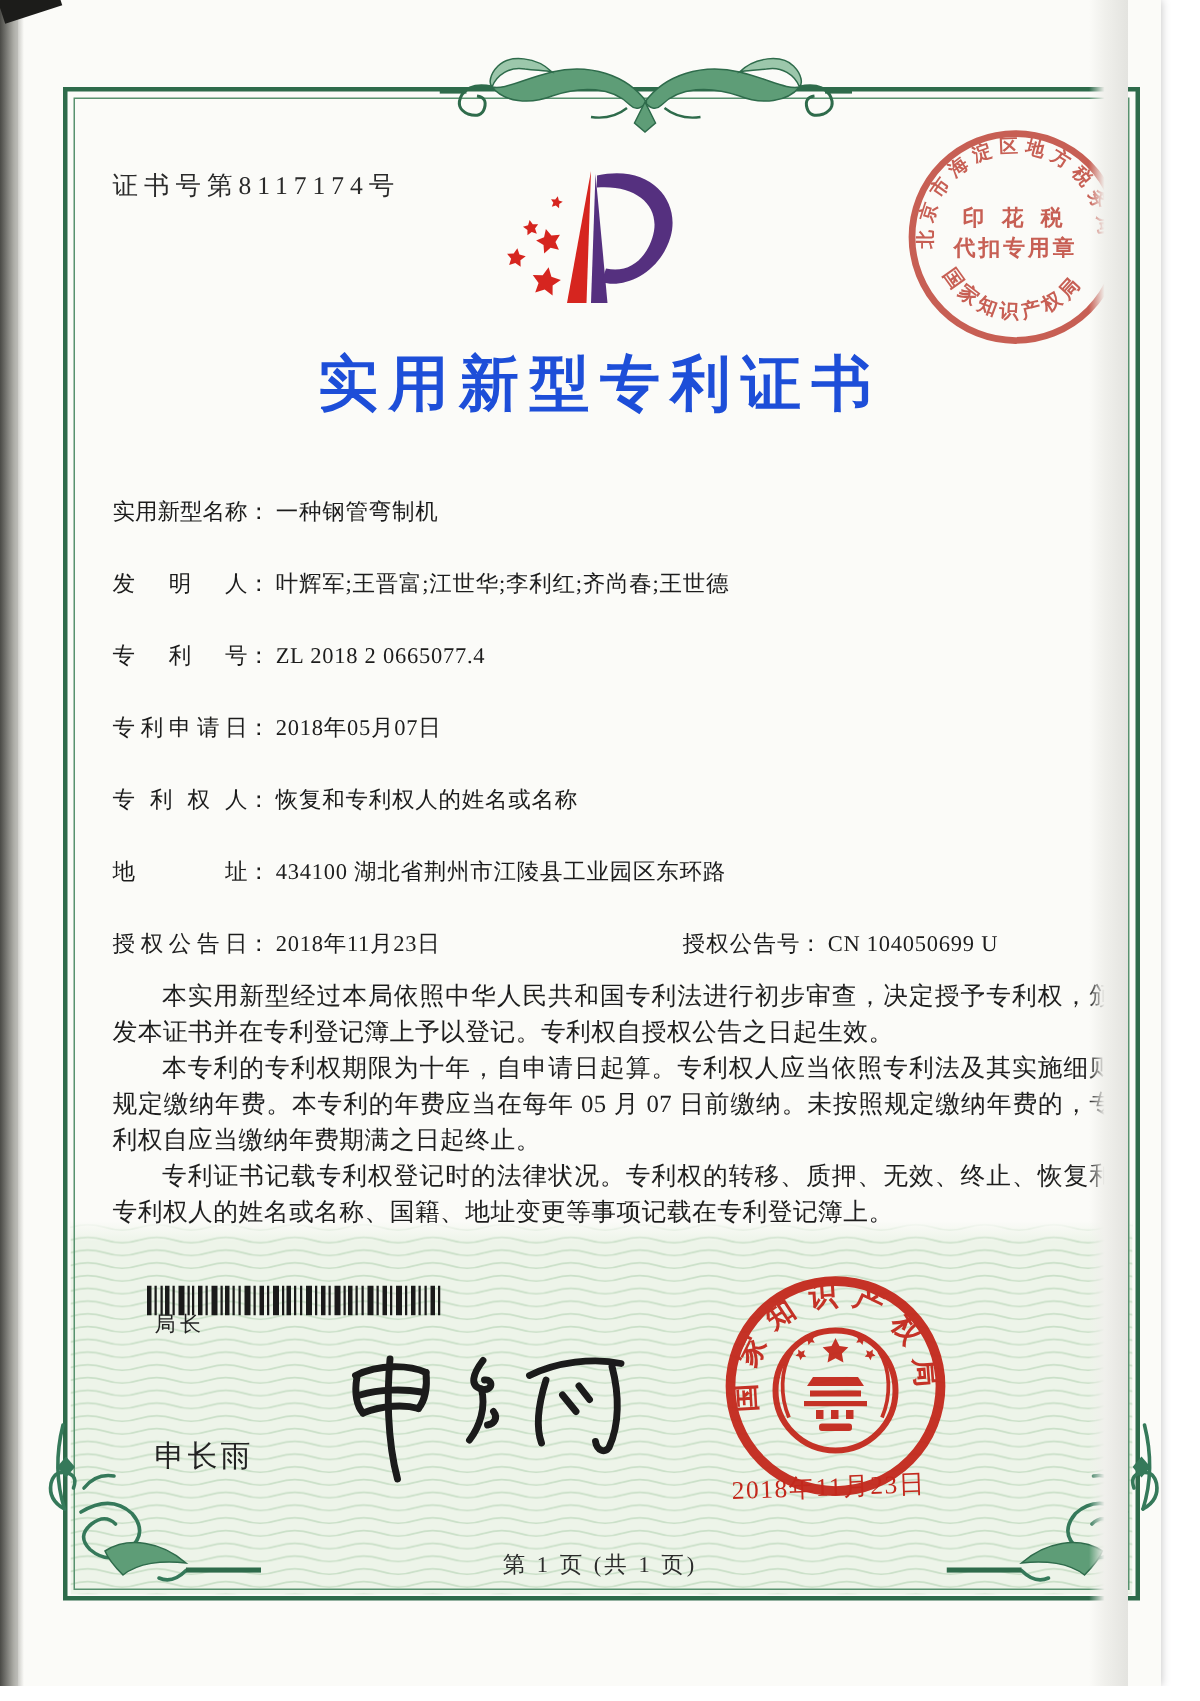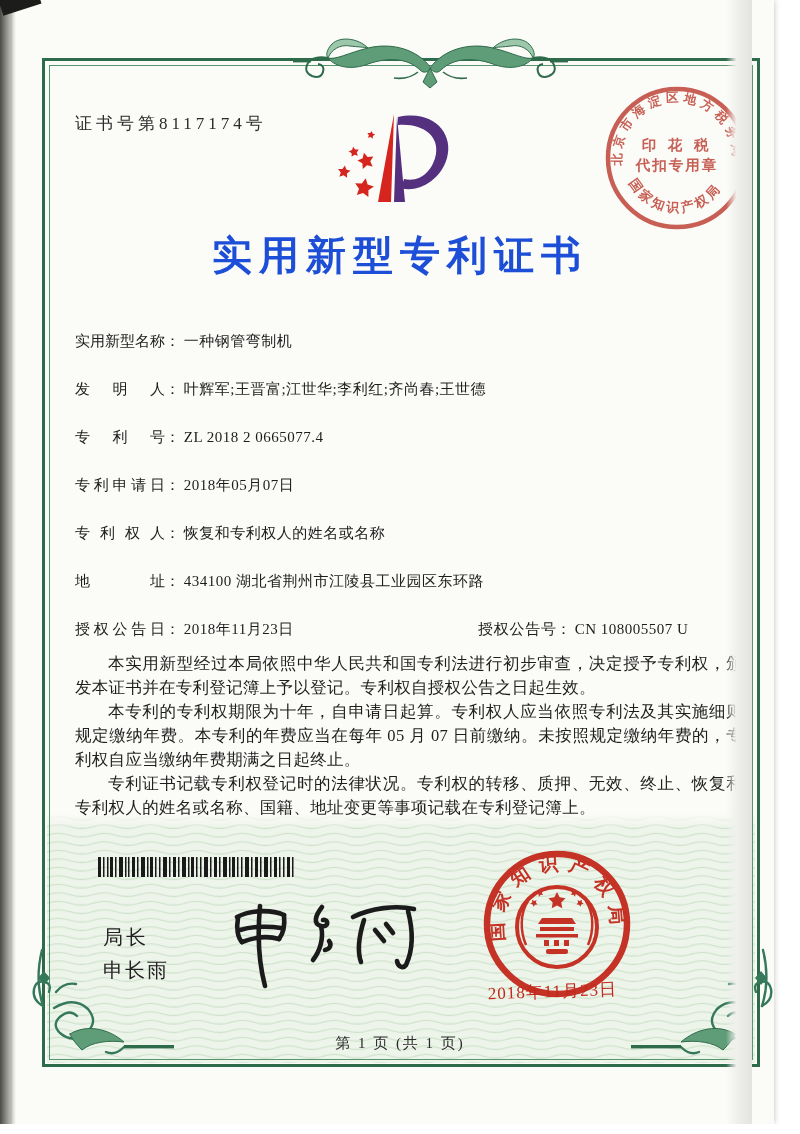--- a/index.html
+++ b/index.html
@@ -34,29 +34,29 @@
   .title { left:0; top:228px; width:800px; text-align:center; font-size:40px;
     letter-spacing:7px; font-weight:600; color:#1d4ed8; }
 
   .fields { left:75px; top:332px; width:670px; font-size:15px; color:#1c1c1c; }
   .frow { position:relative; height:48px; }
   .flabel { display:inline-block; width:6em; text-align:justify; text-align-last:justify;
     white-space:nowrap; vertical-align:top; }
   .fcolon { display:inline-block; }
   .fvalue { letter-spacing:.5px; }
   .fpair2 { position:absolute; left:380px; top:0; white-space:nowrap; }
-  .fpair2 .flabel { width:5.2em;margin-left:23px; }
+  .fpair2 .flabel { width:5.2em; }
 
   .paras { left:75px; top:652px; width:668px; font-size:16.5px; line-height:24px;
     color:#1e1e1e; text-align:justify; }
   .paras p { text-indent:2em; letter-spacing:.3px; }
 
   .barcode { left:98px; top:857px; }
 
-  .sig-role { left:103px; top:924px; font-size:20px; letter-spacing:3px; color:#222;
+  .sig-role { left:103px; top:874px; font-size:14px; letter-spacing:3px; color:#222;
     font-family:"Liberation Sans","DejaVu Sans",sans-serif; font-weight:500; }
   .sig-name { left:103px; top:957px; font-size:20px; letter-spacing:2px; color:#222;
     font-family:"Liberation Sans","DejaVu Sans",sans-serif; font-weight:500; }
   .signature { left:225px; top:868px; }
 
   .seal { left:478px; top:845px; opacity:.95; }
   .seal-date { left:470px; top:980px; width:165px; text-align:center; color:#c3281c;
     font-size:17px; letter-spacing:1px; transform:rotate(-2deg); }
 
   .tax-stamp { left:603px; top:84px; opacity:.88; }
@@ -151,21 +151,21 @@
     </div>
     <div class="frow">
       <span class="flabel">地址</span><span class="fcolon">：</span>
       <span class="fvalue">434100 湖北省荆州市江陵县工业园区东环路</span>
     </div>
     <div class="frow">
       <span class="flabel">授权公告日</span><span class="fcolon">：</span>
       <span class="fvalue">2018年11月23日</span>
       <span class="fpair2">
         <span class="flabel">授权公告号</span><span class="fcolon">：</span>
-        <span class="fvalue">CN 108005507 U</span>
+        <span class="fvalue">CN 104050699 U</span>
       </span>
     </div>
   </div>
 
   <div class="abs paras">
     <p>本实用新型经过本局依照中华人民共和国专利法进行初步审查，决定授予专利权，颁发本证书并在专利登记簿上予以登记。专利权自授权公告之日起生效。</p>
     <p>本专利的专利权期限为十年，自申请日起算。专利权人应当依照专利法及其实施细则规定缴纳年费。本专利的年费应当在每年 05 月 07 日前缴纳。未按照规定缴纳年费的，专利权自应当缴纳年费期满之日起终止。</p>
     <p>专利证书记载专利权登记时的法律状况。专利权的转移、质押、无效、终止、恢复和专利权人的姓名或名称、国籍、地址变更等事项记载在专利登记簿上。</p>
   </div>
 

